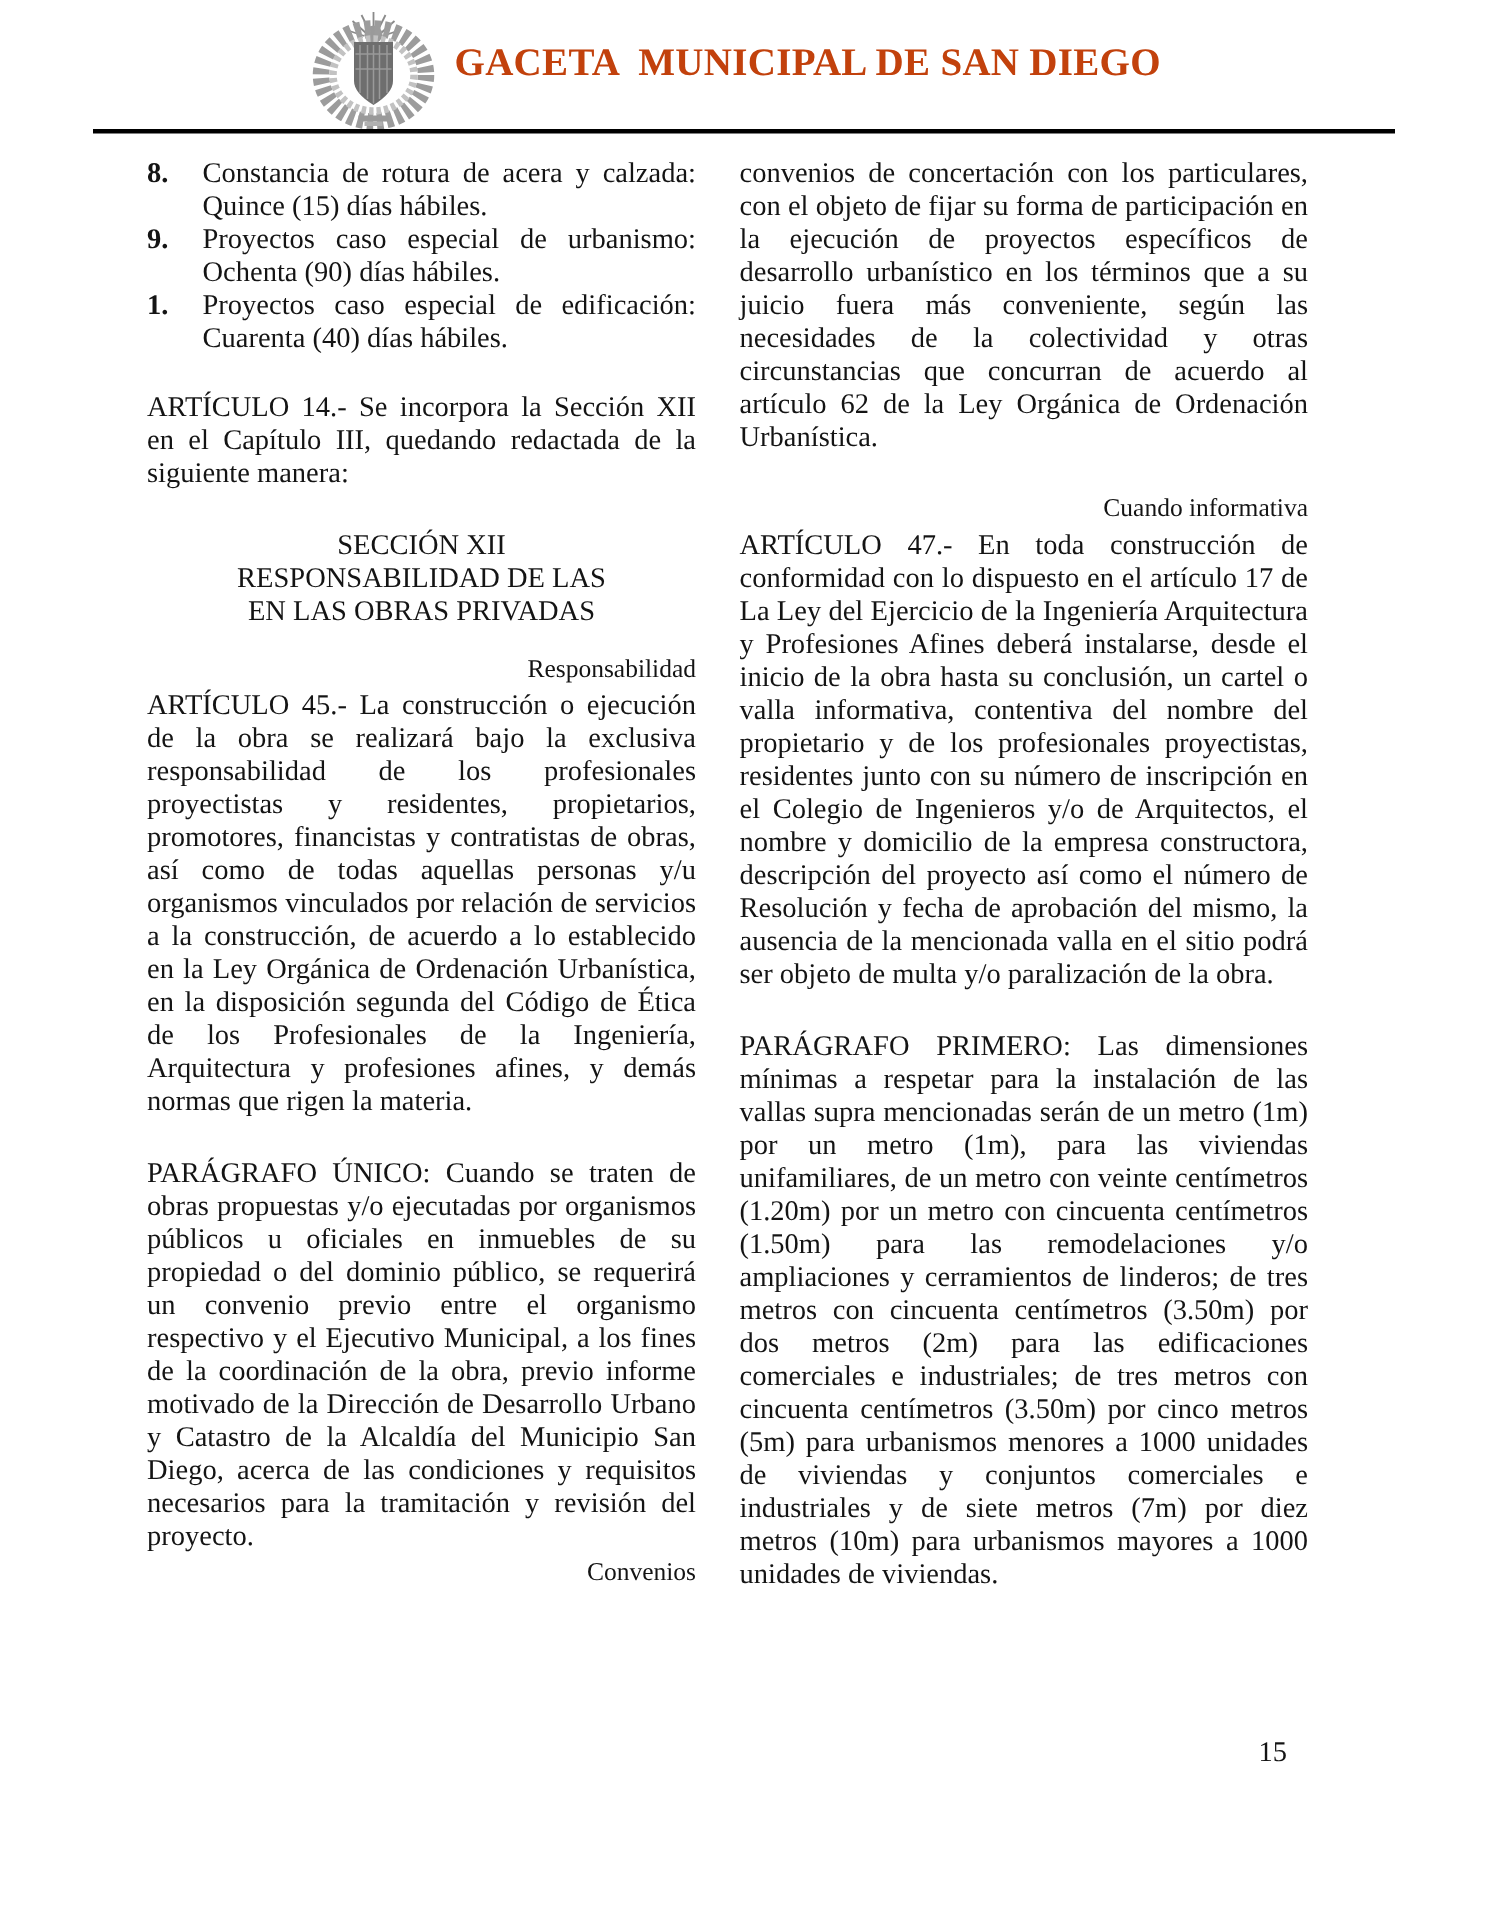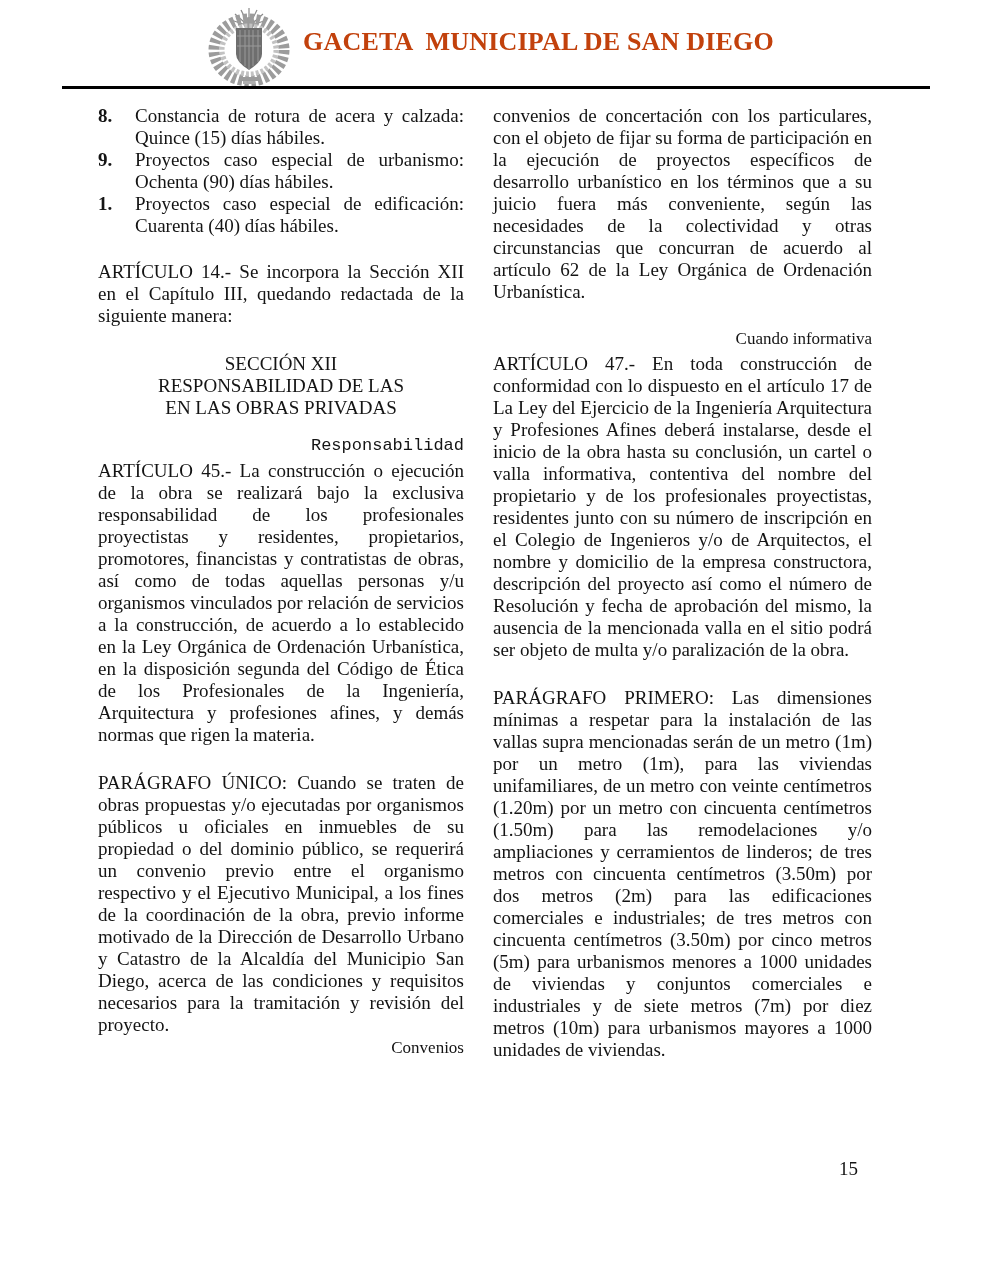--- a/index.html
+++ b/index.html
@@ -37,21 +37,21 @@
   .li { position: relative; padding-left: 37px; }
   .li .num { position: absolute; left: 0; top: 0; font-weight: bold; }
 
   .art14 { margin-top: 24px; }
   .art14 .lead { font-weight: normal; }
 
   .heading { margin-top: 26px; text-align: center; }
   .heading div { line-height: 22px; }
 
   .margin-label { text-align: right; font-size: 17px; line-height: 20px; }
-  .label-resp { margin-top: 17px; font-family: Liberation Mono, monospace; }
+  .label-resp { margin-top: 17px; }
   .label-conv { margin-top: 2px; }
   .label-valla { margin-top: 26px; }
 
   .p45 { margin-top: 4px; }
   .p-unico { margin-top: 26px; }
   .p46 { margin-top: 8px; text-align-last: justify; }
   .p47 { margin-top: 4px; }
   .p-primero { margin-top: 26px; }
 
   .page-number {

